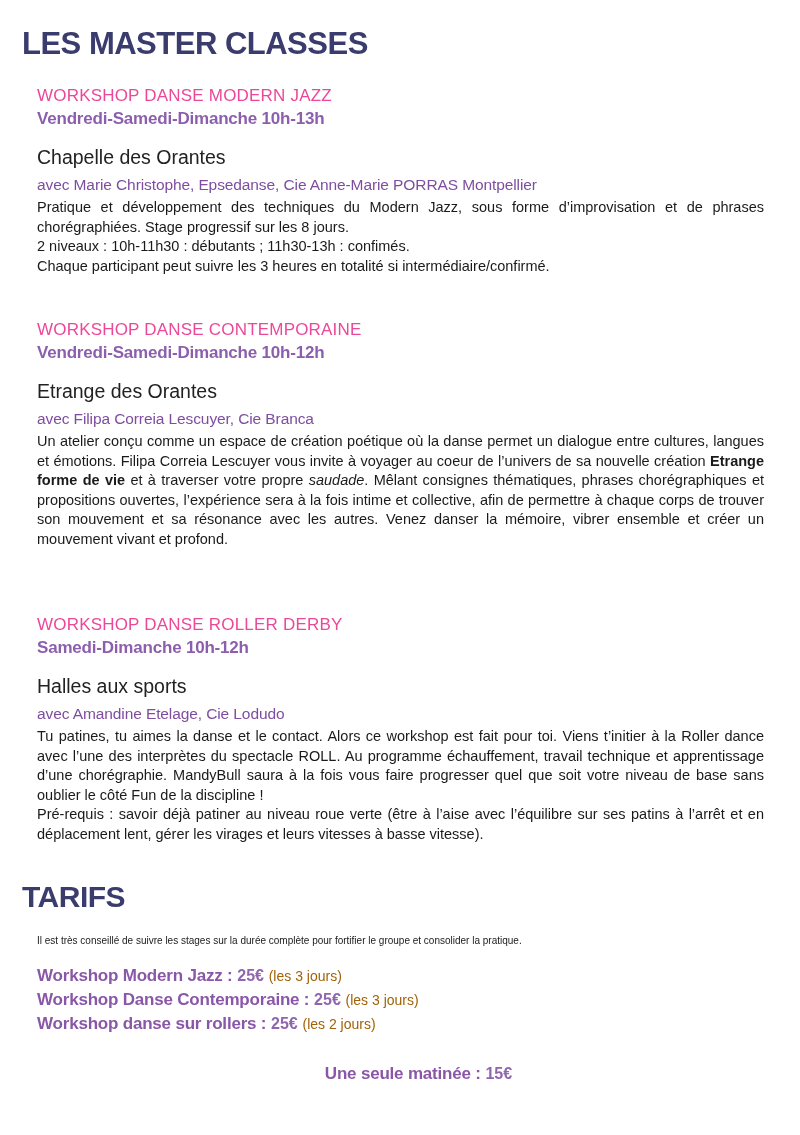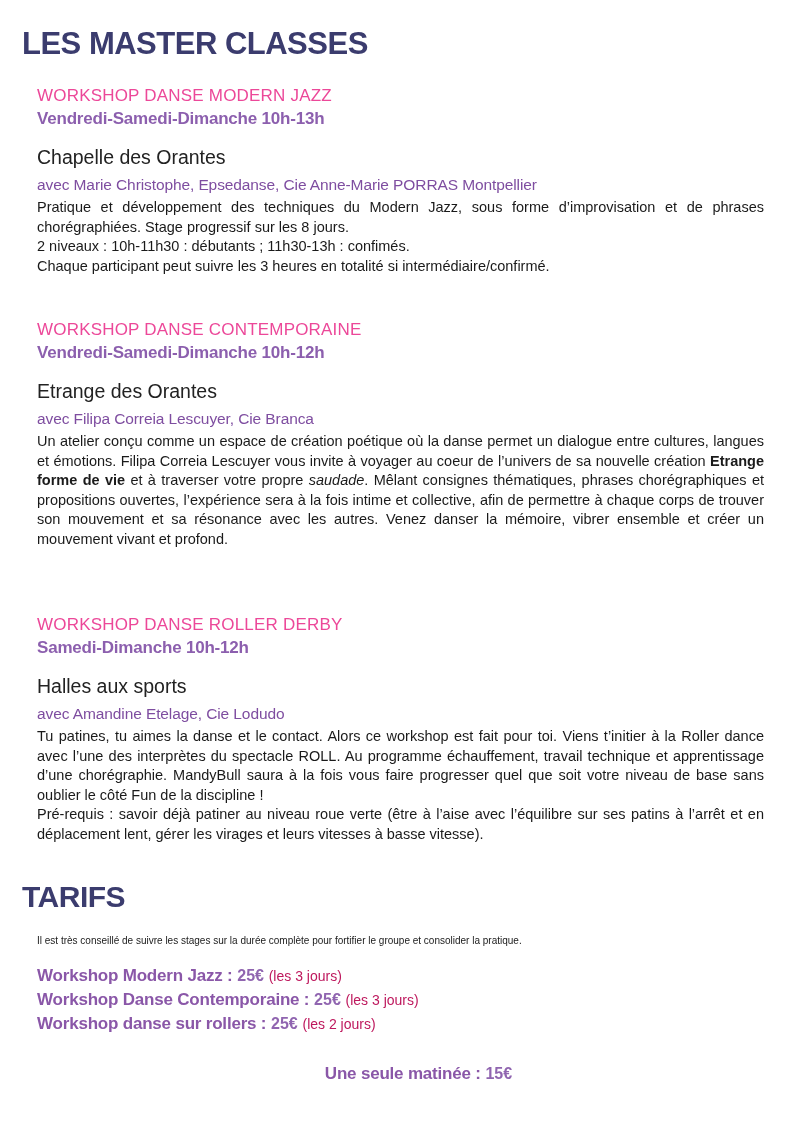--- a/index.html
+++ b/index.html
@@ -97,21 +97,21 @@
     color: #8a57a8;
     letter-spacing: -0.2px;
   }
   .tarif-price {
     font-weight: 700;
     color: #9065b0;
     font-size: 16px;
     margin-top: 28px;
   }
   .tarif-note {
-    color: #be185d;
+    color: #a16207;
     font-weight: 400;
     font-size: 14px;
   }
   .tarif-single {
     margin: 26px 0 0 37px;
     line-height: 24px;
     font-size: 17px;
     text-align: center;
   }
 </style>

